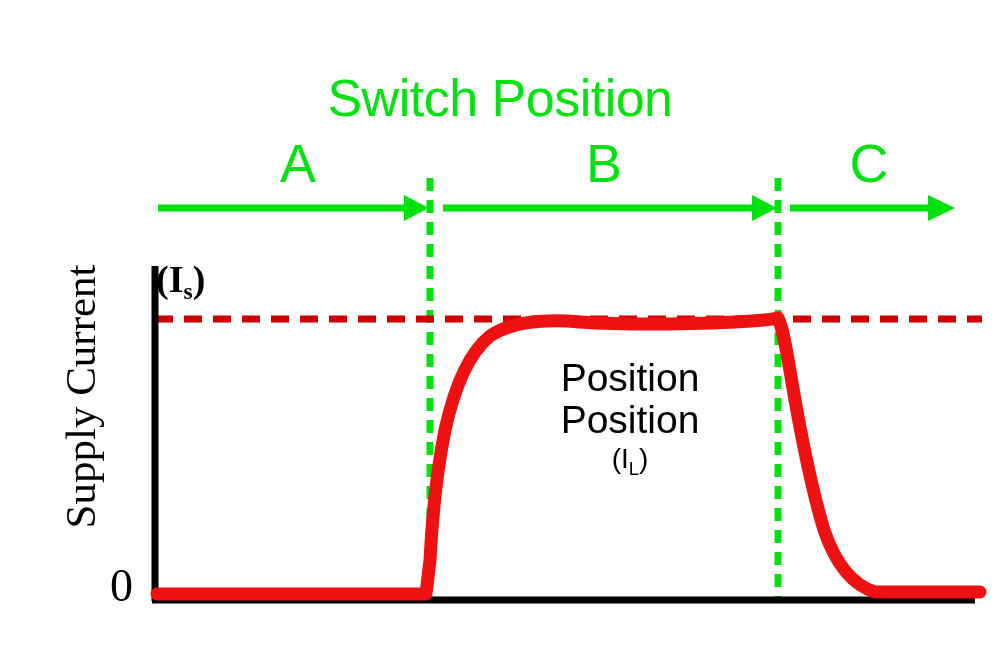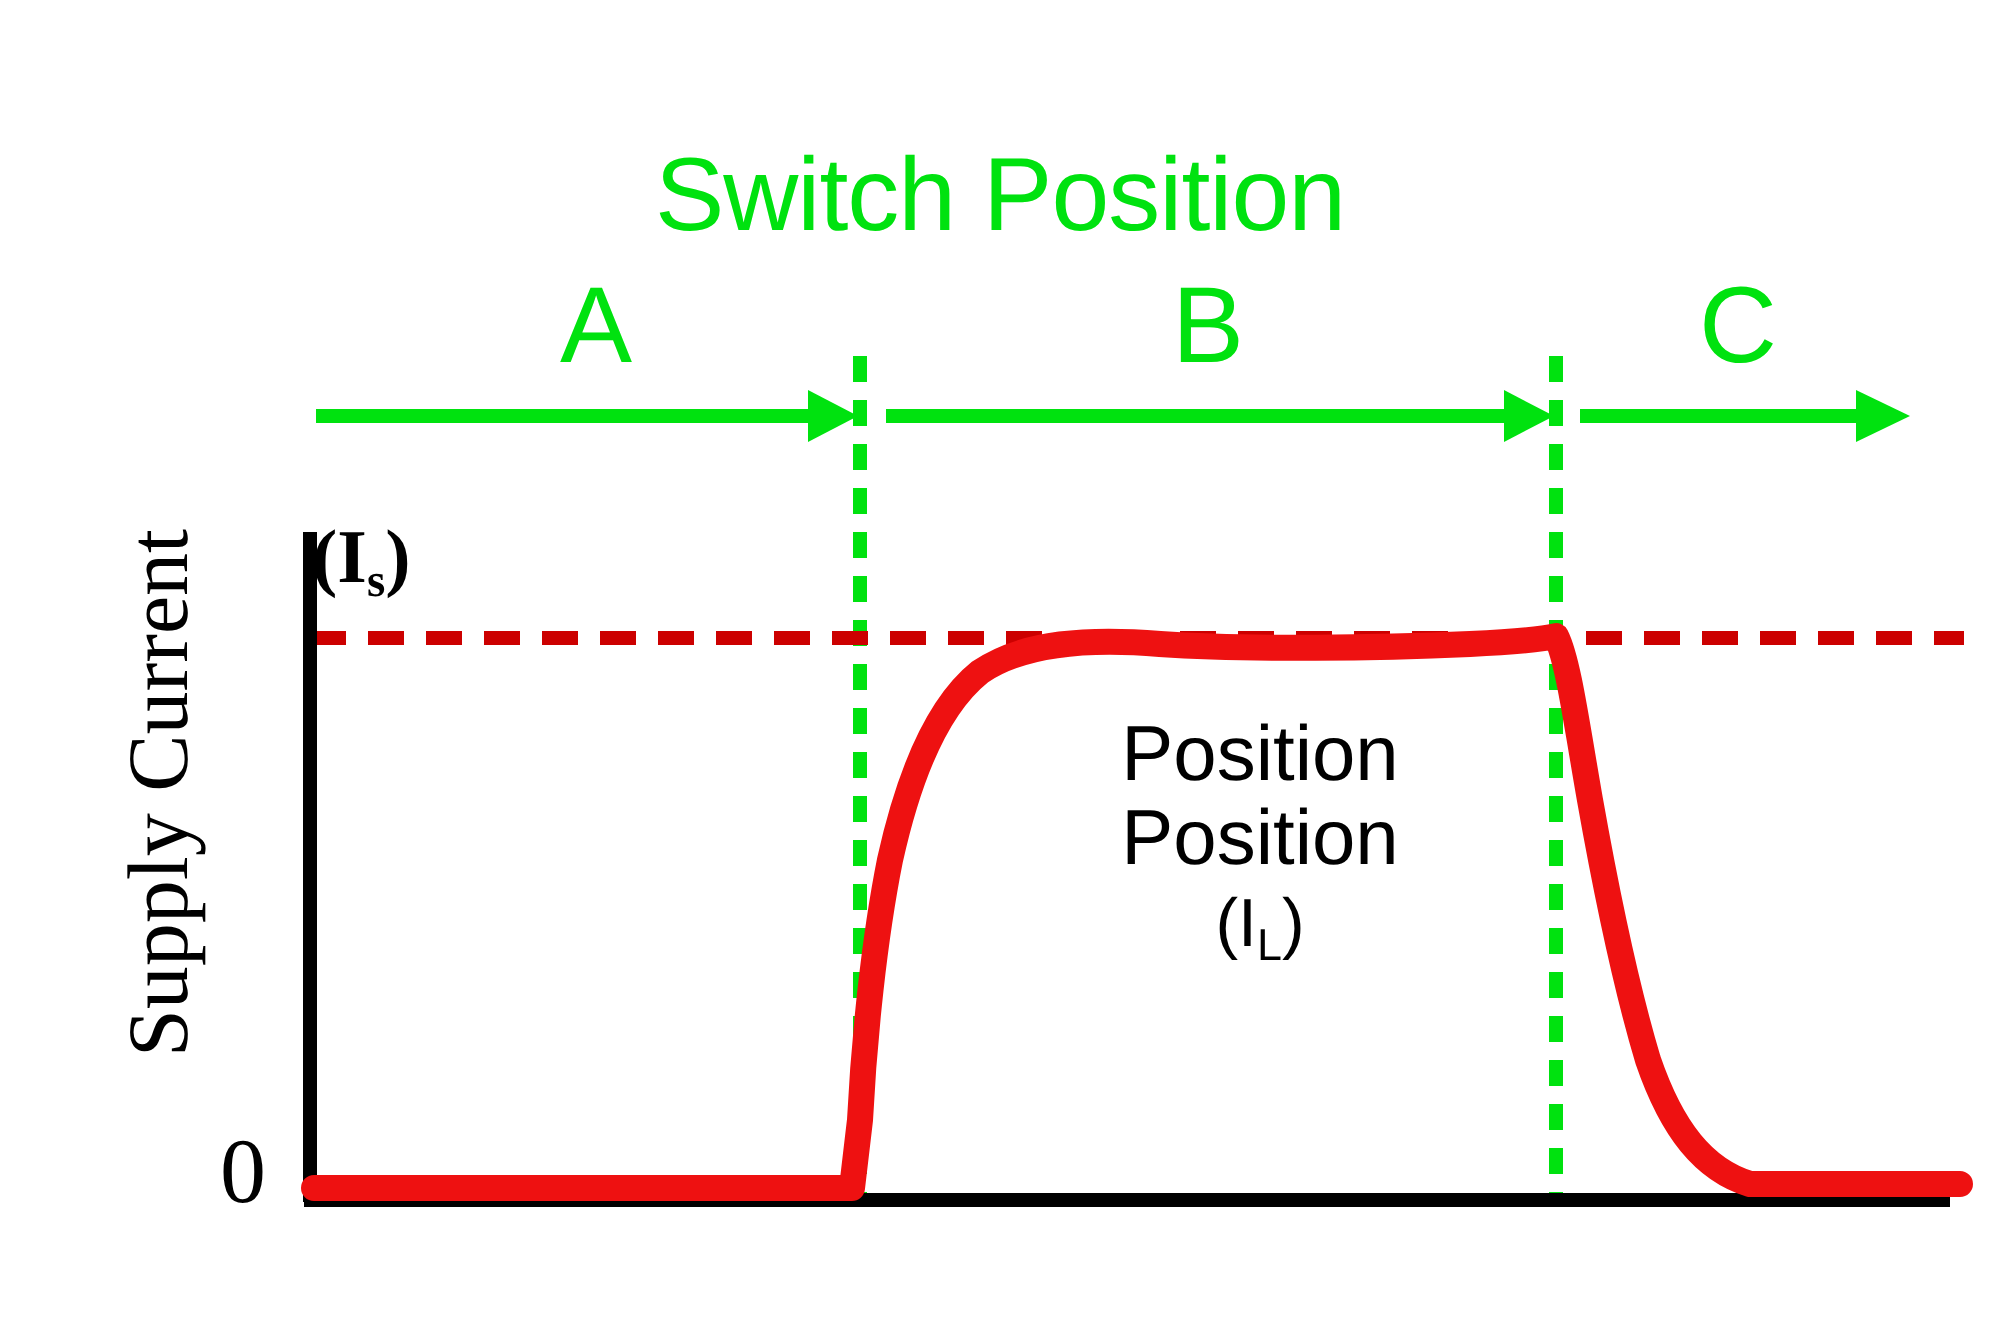--- a/index.html
+++ b/index.html
@@ -93,21 +93,21 @@
     top: 357px;
     width: 250px;
     text-align: center;
     font-family: "Liberation Sans", sans-serif;
     font-size: 39px;
     color: #000000;
     line-height: 1.07;
   }
   #curve-annotation .sym {
     display: block;
-    font-size: 34px;
+    font-size: 28px;
     margin-top: 4px;
   }
   #curve-annotation .sym sub {
     font-size: 0.66em;
     vertical-align: baseline;
     position: relative;
     top: 7px;
   }
 </style>
 </head>

